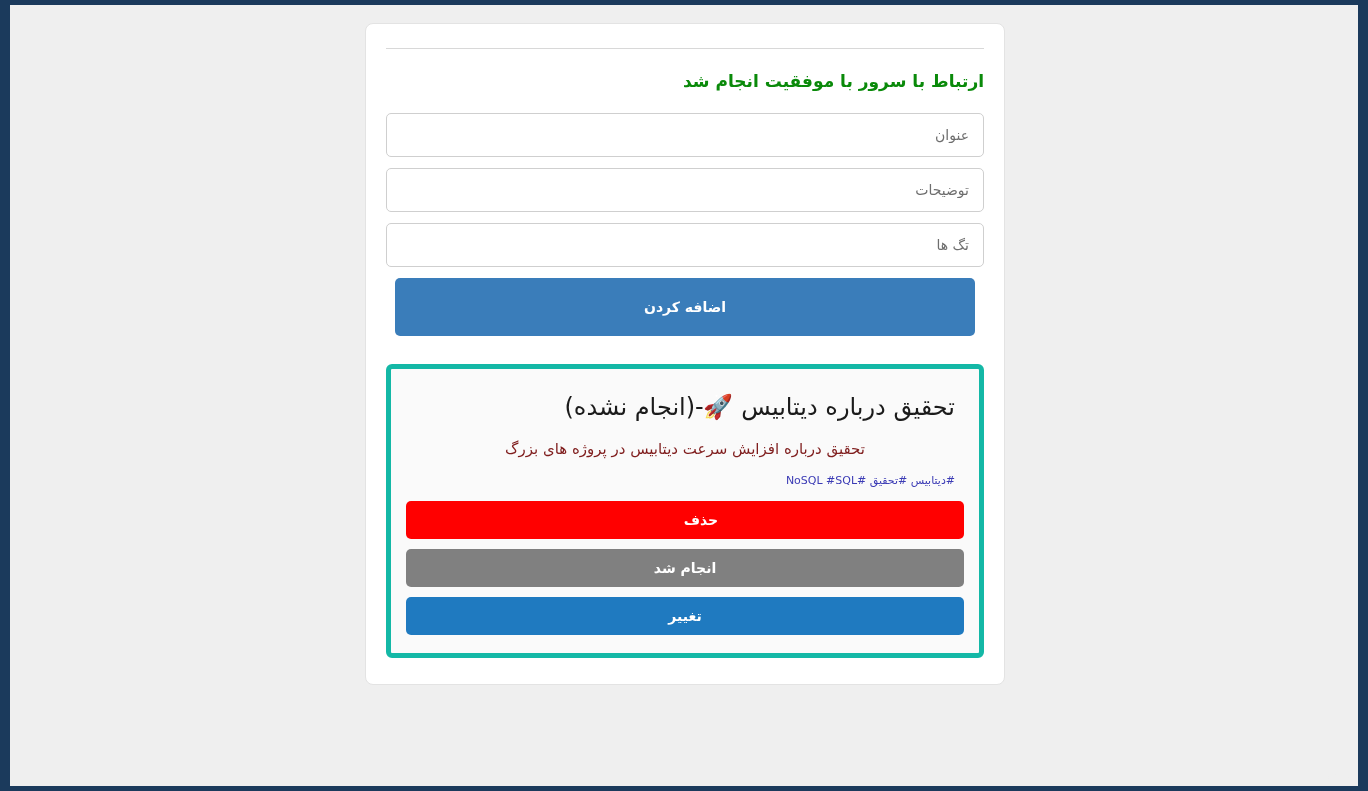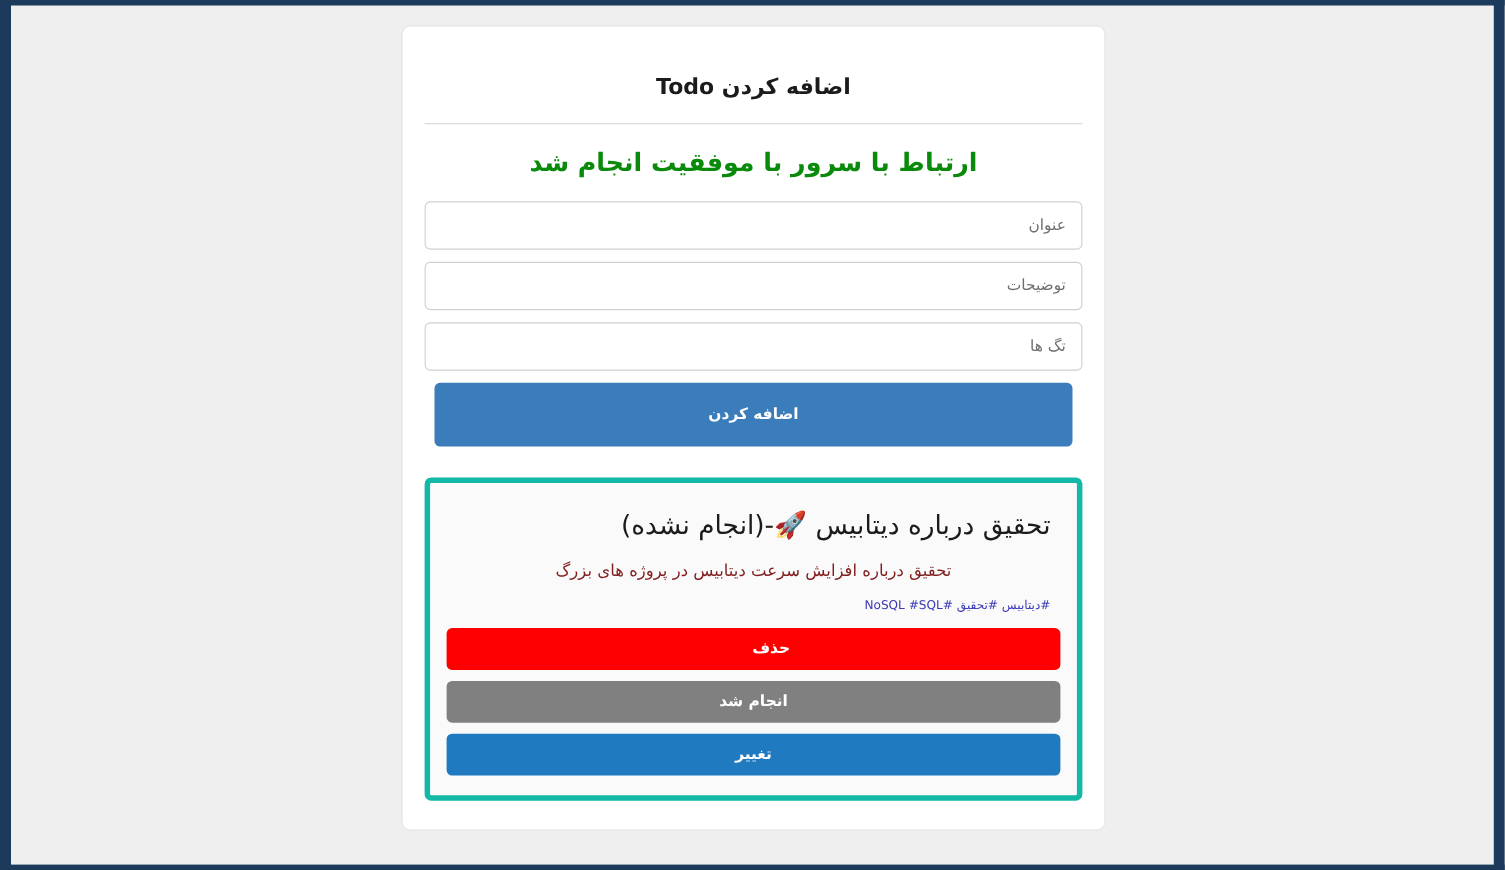--- a/index.html
+++ b/index.html
@@ -56,24 +56,24 @@
     color: #1b1b1b;
     margin: 18px 0 22px 0;
     letter-spacing: 0;
   }
   .divider {
     height: 1px;
     background: #d8d8d8;
     margin: 0 0 22px 0;
   }
   .status-msg {
-    text-align: center;
+    text-align: right;
     color: #0a8a0a;
     font-weight: bold;
-    font-size: 23px;
+    font-size: 17px;
     margin-bottom: 22px;
   }
 
   .field {
     display: block;
     width: 100%;
     height: 44px;
     border: 1px solid #cfcfcf;
     border-radius: 5px;
     background: #fff;
@@ -152,21 +152,20 @@
 </head>
 <body>
 
 <div id="app">
   <div class="top-strip"></div>
   <div class="rail left"></div>
   <div class="rail right"></div>
   <div class="bottom-strip"></div>
 
   <div class="card">
-    <h1 class="card-title">اضافه کردن Todo</h1>
     <div class="divider"></div>
 
     <div class="status-msg">ارتباط با سرور با موفقیت انجام شد</div>
 
     <input class="field" type="text" placeholder="عنوان" style="">
 
     <input class="field" type="text" placeholder="توضیحات" style="">
 
     <input class="field" type="text" placeholder="تگ ها" style="">
 

